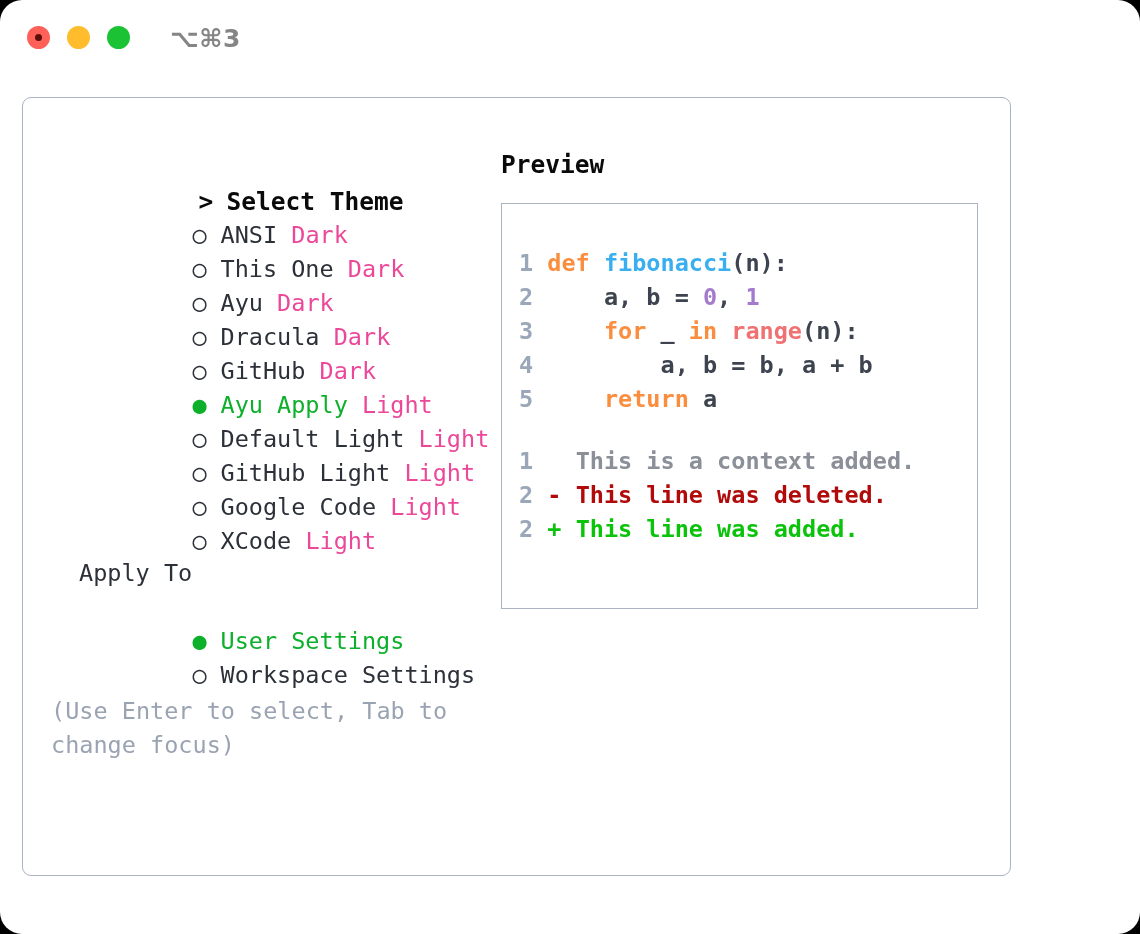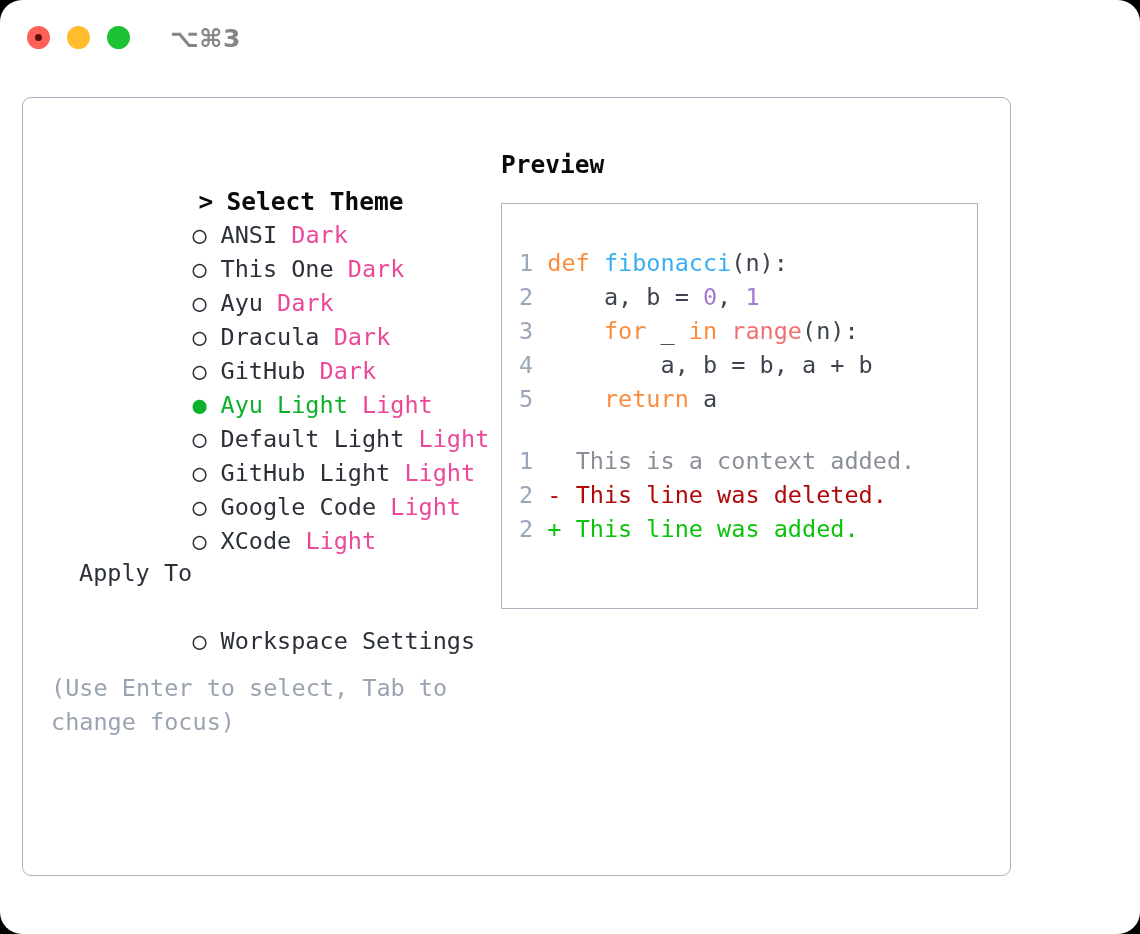--- a/index.html
+++ b/index.html
@@ -140,21 +140,21 @@
     white-space: pre;
     padding-left: 28px;
   }
 
   .tag { color: #ec4899; }
 
   .spacer-small { height: 32px; }
   .spacer-mid   { height: 34px; }
 
   .hint {
-    margin-top: 13px;
+    margin-top: 2px;
     font-size: 23.5px;
     line-height: 34px;
     color: #9aa3b2;
     width: 420px;
     white-space: pre-wrap;
   }
 
   
   .right-col {
     position: absolute;
@@ -182,20 +182,21 @@
     position: absolute;
     left: 17px;
     top: 42px;
     right: 6px;
   }
   .code-line {
     font-size: 23.5px;
     line-height: 34px;
     white-space: pre;
     color: #3d4450;
+    font-weight: bold;
   }
   .ln { color: #9aa7b8; }
   .kw  { color: #fa8d3e; }
   .fn  { color: #39aff0; }
   .num { color: #a37acc; }
   .bi  { color: #f07171; }
   .plain { color: #3d4450; }
 
   .diff-area { margin-top: 28px; }
   .diff-ctx { color: #8a8f98; }
@@ -234,39 +235,42 @@
         <div class="row">
           <span class="marker">○</span><span class="label">Ayu</span><span class="tag"> </span><span class="tag">Dark</span>
         </div>
         <div class="row">
           <span class="marker">○</span><span class="label">Dracula</span><span class="tag"> </span><span class="tag">Dark</span>
         </div>
         <div class="row">
           <span class="marker">○</span><span class="label">GitHub</span><span class="tag"> </span><span class="tag">Dark</span>
         </div>
         <div class="row selected">
-          <span class="marker">●</span><span class="label">Ayu Light</span><span class="tag"> </span><span class="tag">Light</span>
+          <span class="marker">●</span><span class="label">Ayu Apply</span><span class="tag"> </span><span class="tag">Light</span>
         </div>
         <div class="row">
           <span class="marker">○</span><span class="label">Default Light</span><span class="tag"> </span><span class="tag">Light</span>
         </div>
         <div class="row">
           <span class="marker">○</span><span class="label">GitHub Light</span><span class="tag"> </span><span class="tag">Light</span>
         </div>
         <div class="row">
           <span class="marker">○</span><span class="label">Google Code</span><span class="tag"> </span><span class="tag">Light</span>
         </div>
         <div class="row">
           <span class="marker">○</span><span class="label">XCode</span><span class="tag"> </span><span class="tag">Light</span>
         </div>
 
         <div class="spacer-small"></div>
 
         <div class="section-heading">Apply To</div>
 
+        <div class="row selected">
+          <span class="marker">●</span><span class="label">User Settings</span>
+        </div>
         <div class="row">
           <span class="marker">○</span><span class="label">Workspace Settings</span>
         </div>
 
         <div class="spacer-mid"></div>
 
         <div class="hint">(Use Enter to select, Tab to change focus)</div>
       </div>
 
       <div class="right-col">

